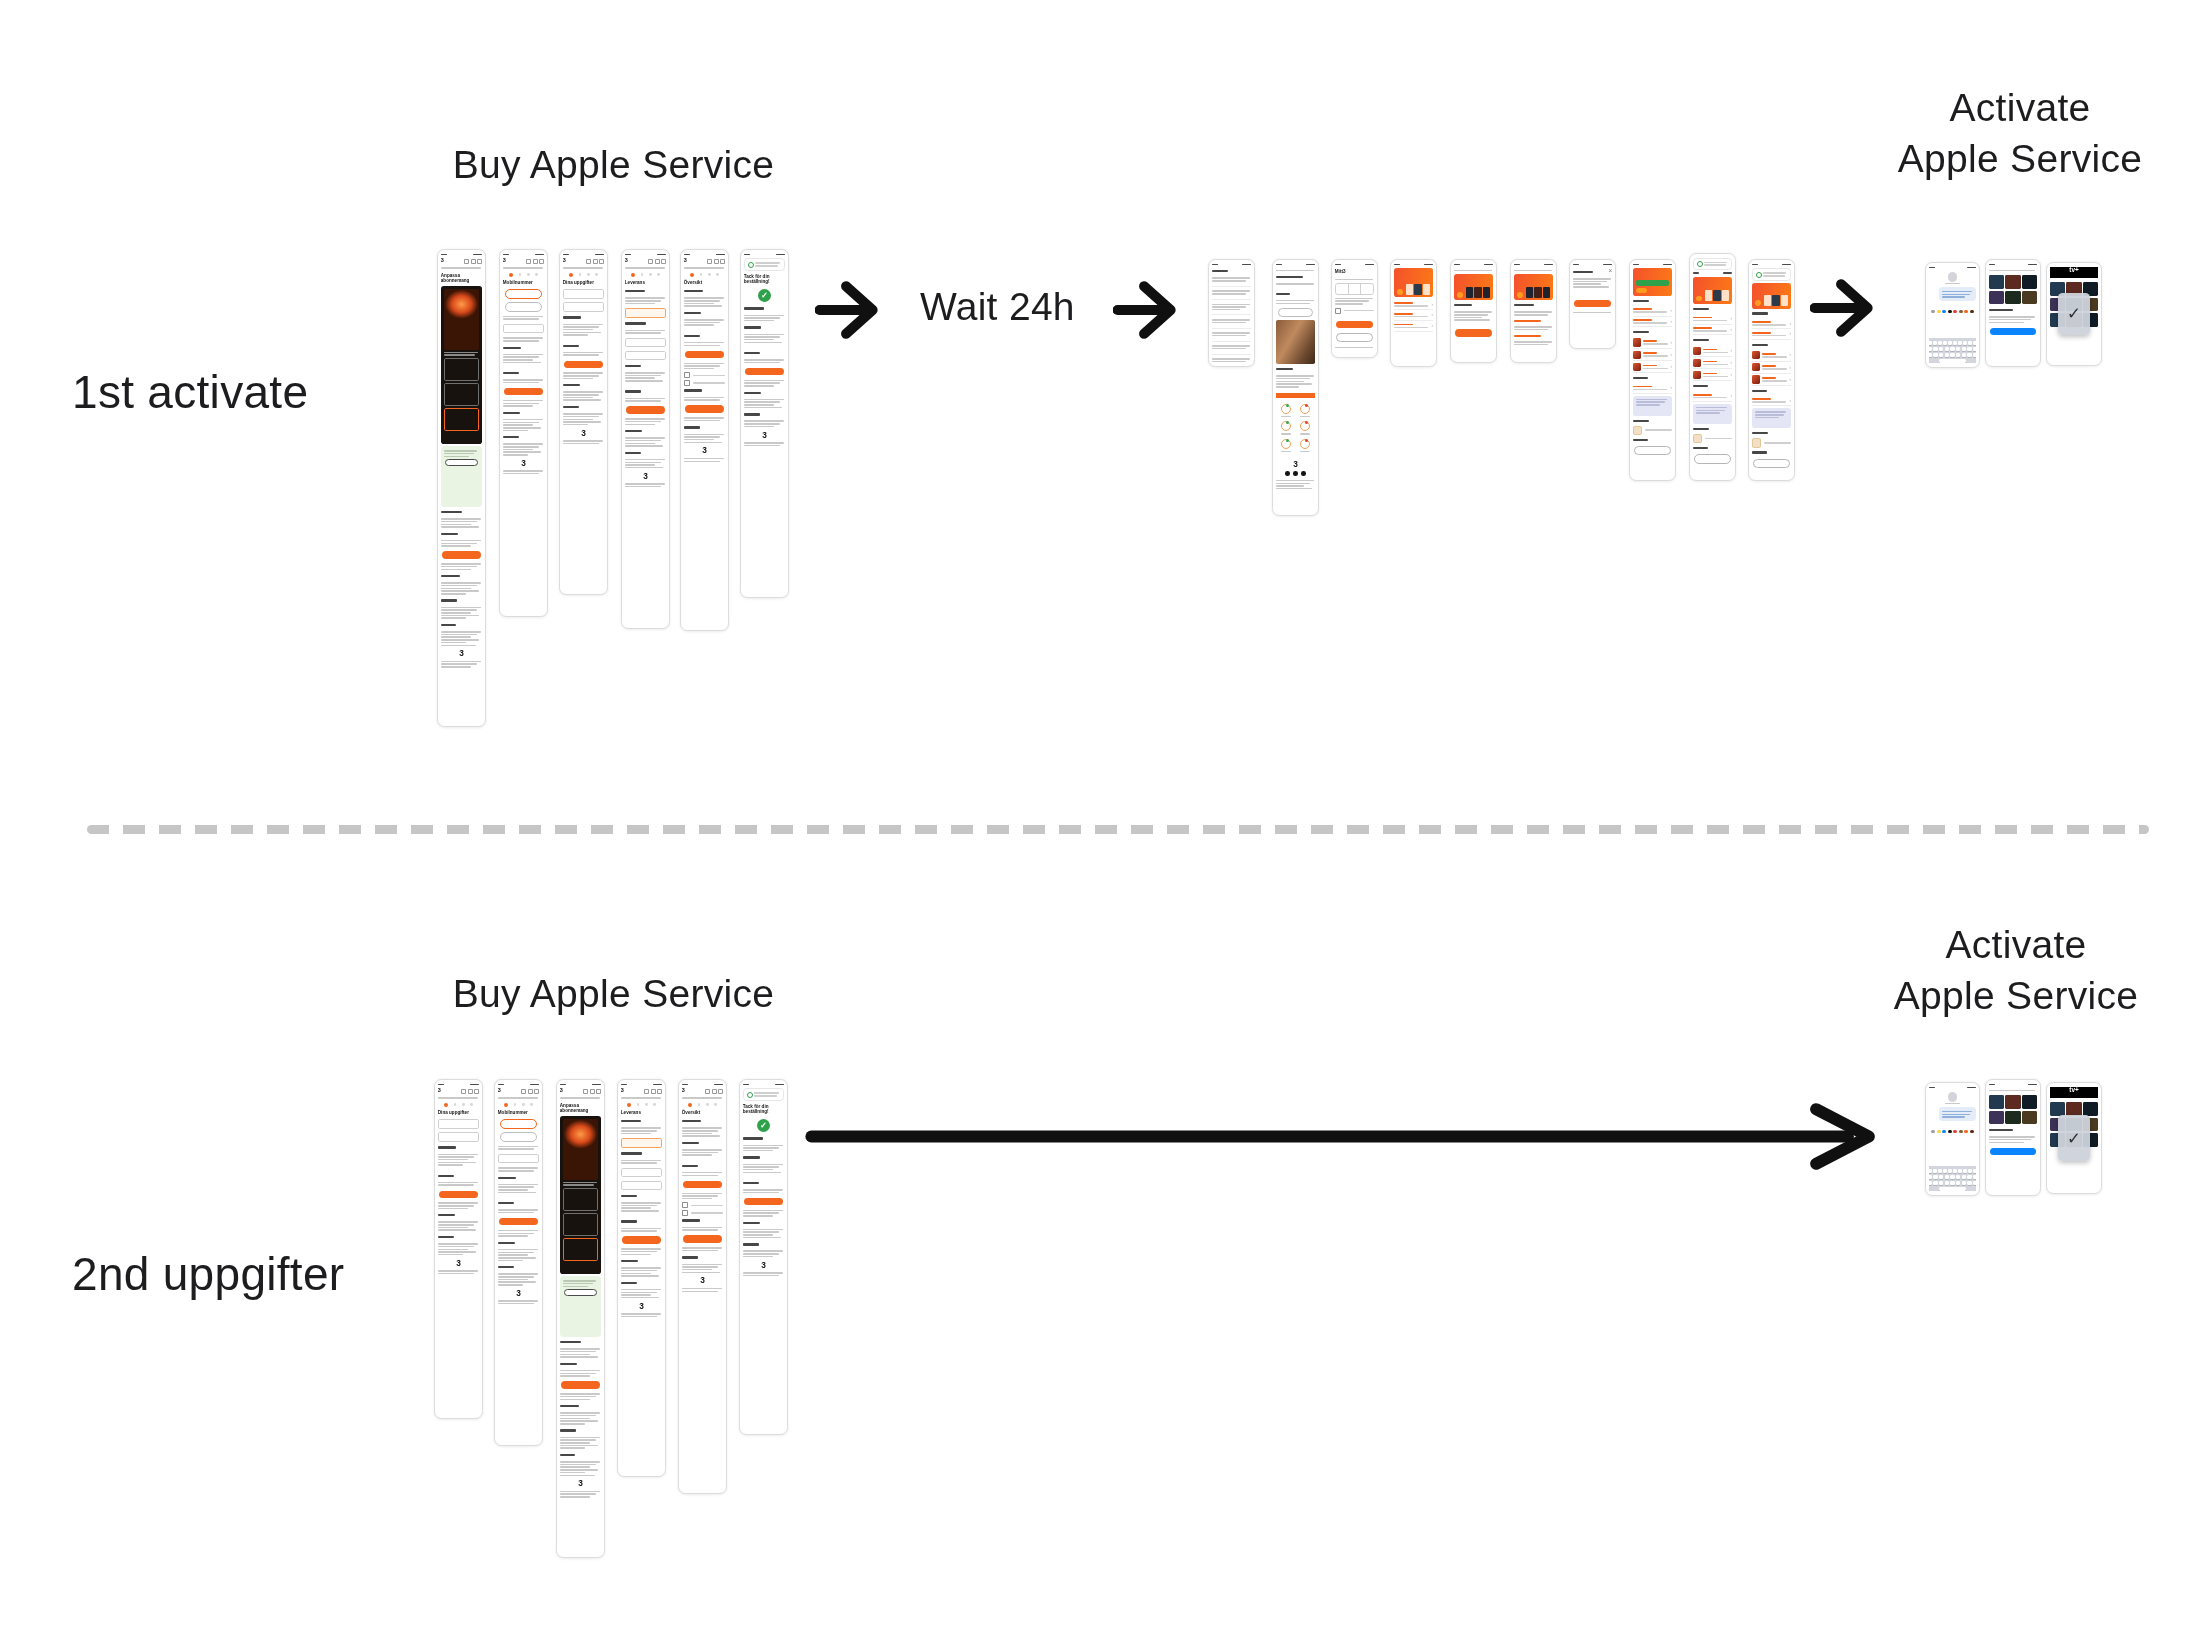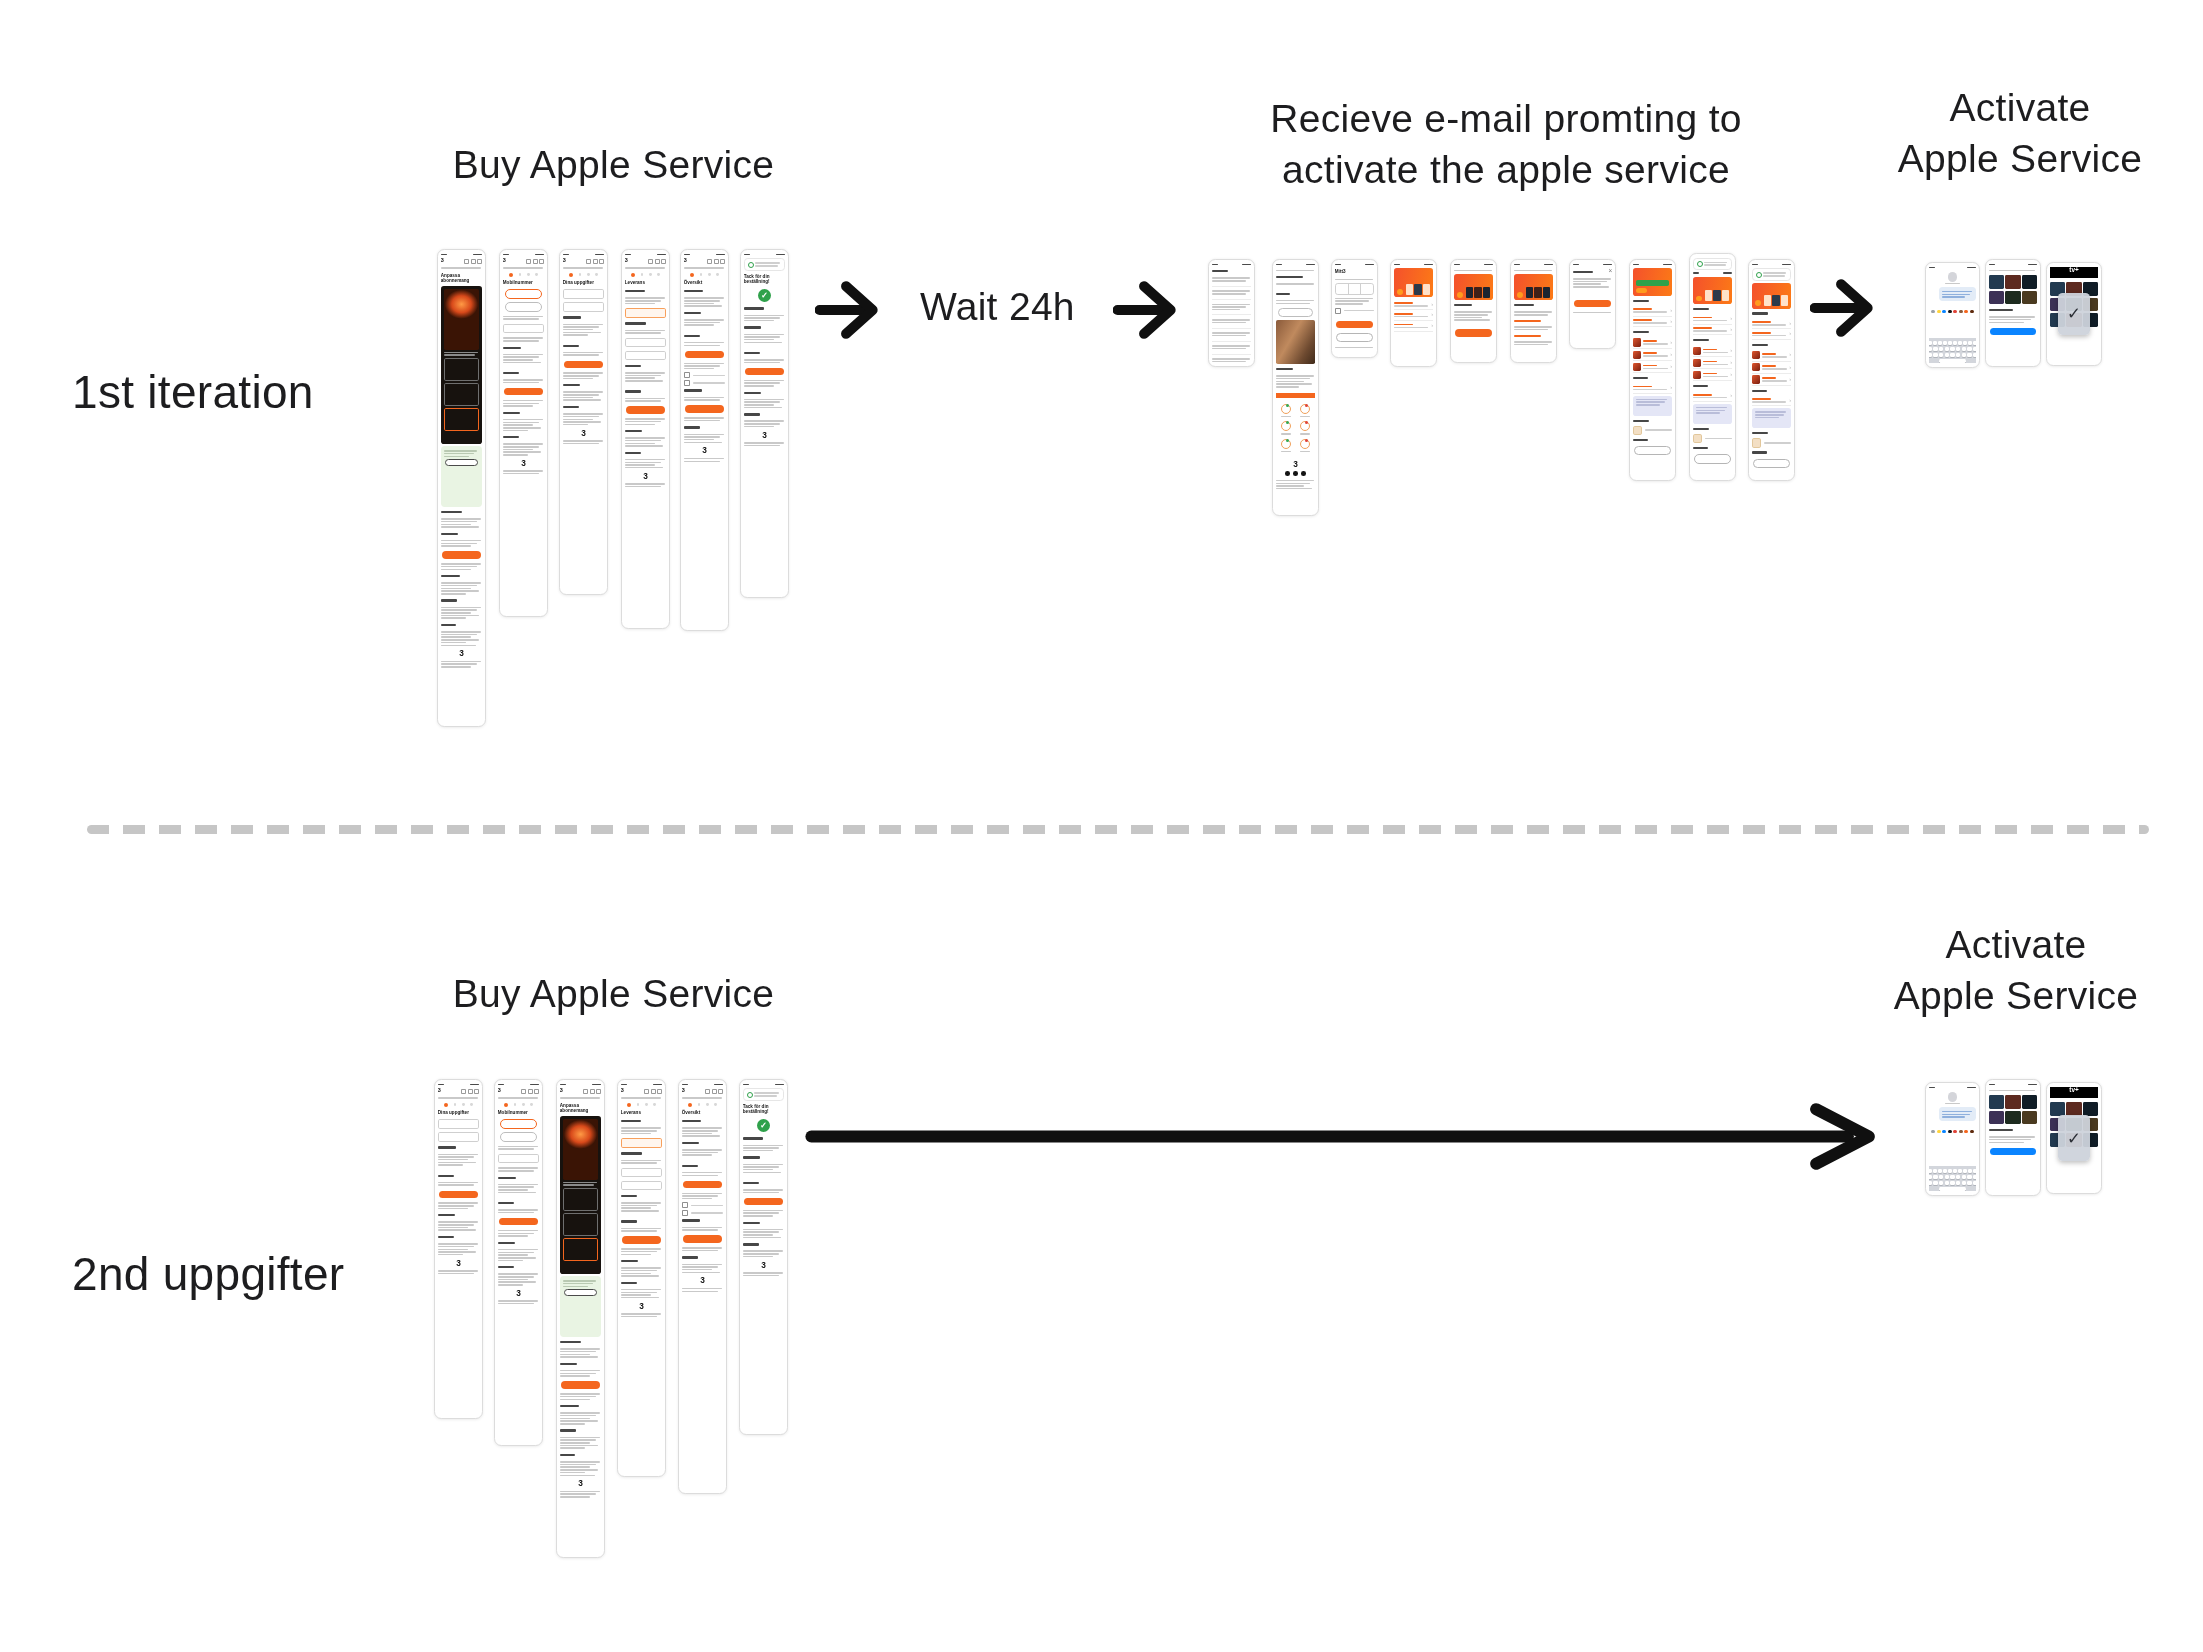--- a/index.html
+++ b/index.html
@@ -129,25 +129,24 @@
   .s-gp{flex:none;}
   .s-dv{height:0.7px;background:#ececec;flex:none;margin:0.9px 0;}
   .s-xr{display:flex;justify-content:space-between;align-items:center;flex:none;height:6.4px;}
   .s-xx{font-size:6.4px;color:#7a7a7a;line-height:6.4px;}
 </style>
 </head>
 <body>
 
 <div class="canvas">
 
-  <div class="lbl iter-lbl" style="left:72px;top:365px;">1st iteration</div>
+  <div class="lbl iter-lbl" style="left:72px;top:365px;">1st activate</div>
   <div class="lbl iter-lbl" style="left:72px;top:1247px;">2nd uppgifter</div>
 
   <div class="lbl step-lbl" style="left:430px;top:140px;width:367px;">Buy Apple Service</div>
-  <div class="lbl step-lbl" style="left:1212px;top:94px;width:588px;">Recieve e-mail promting to activate the apple service</div>
   <div class="lbl step-lbl" style="left:1873px;top:83px;width:294px;">
     <div>Activate</div>
     <div>Apple Service</div>
   </div>
 
   <div class="lbl step-lbl" style="left:430px;top:969px;width:367px;">Buy Apple Service</div>
   <div class="lbl step-lbl" style="left:1869px;top:920px;width:294px;">
     <div>Activate</div>
     <div>Apple Service</div>
   </div>

